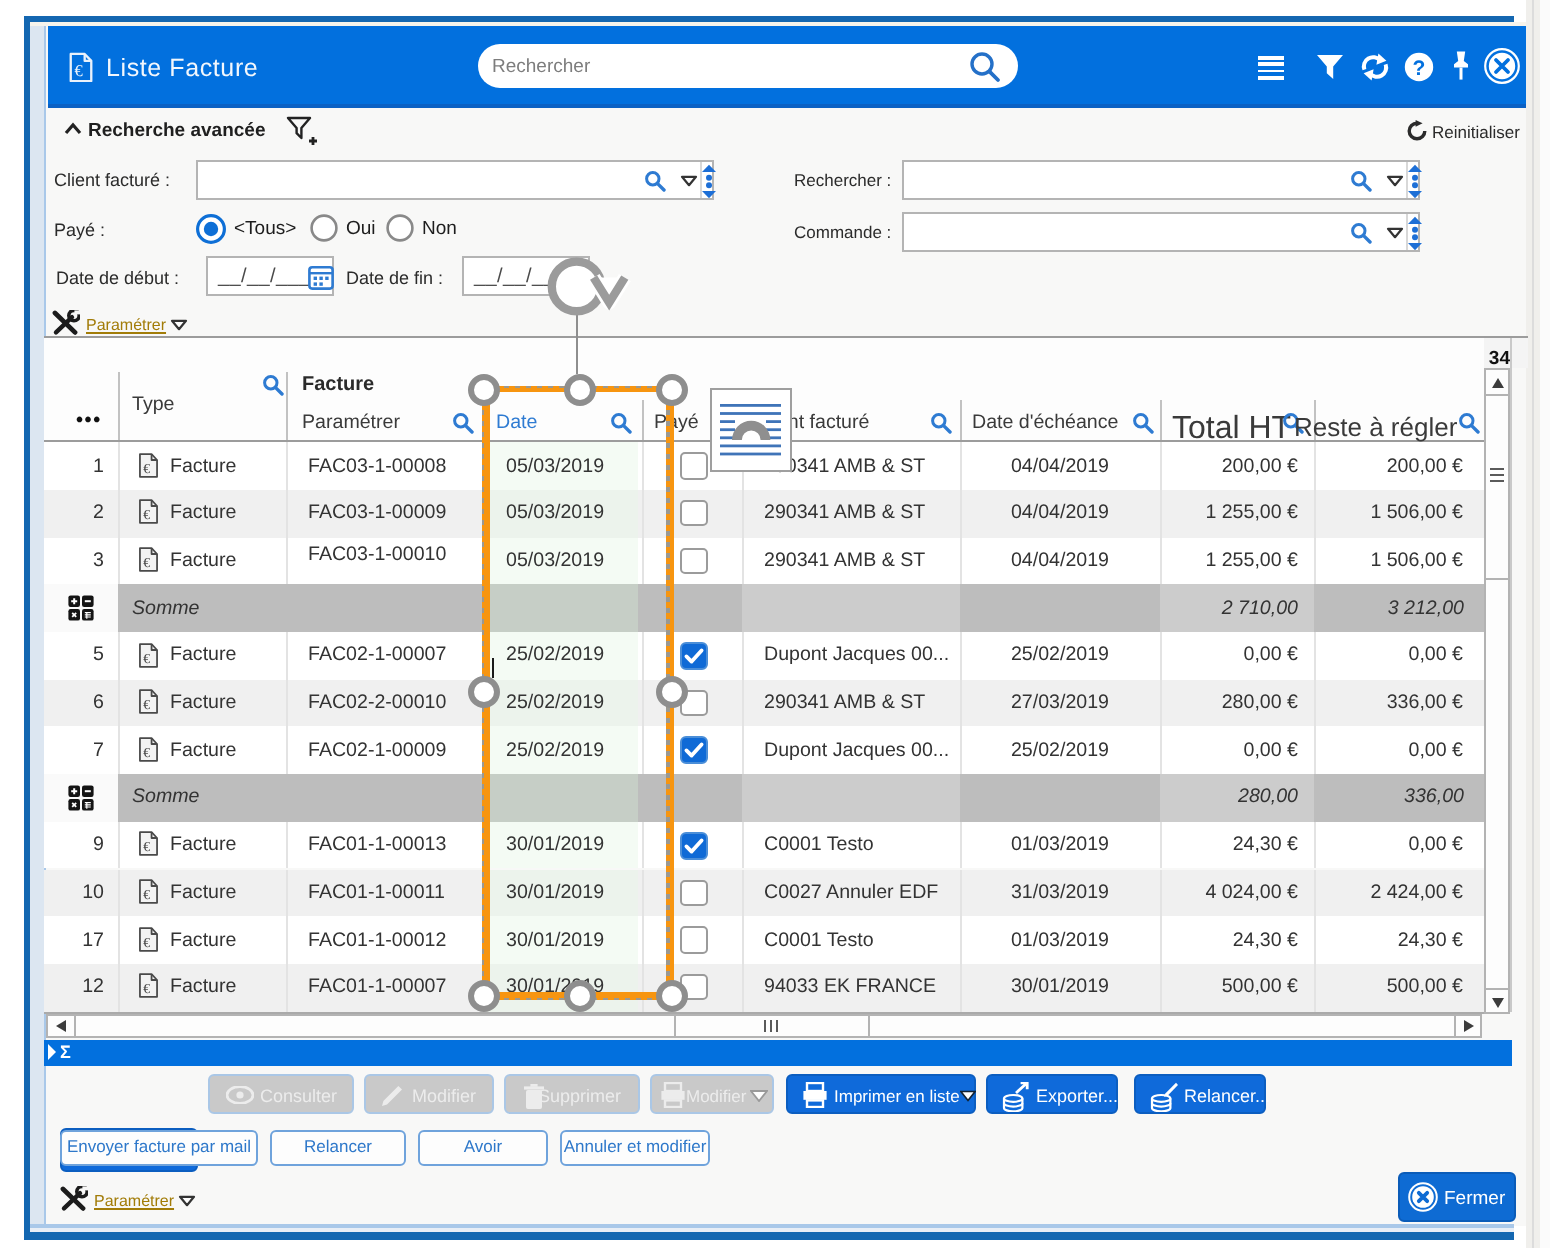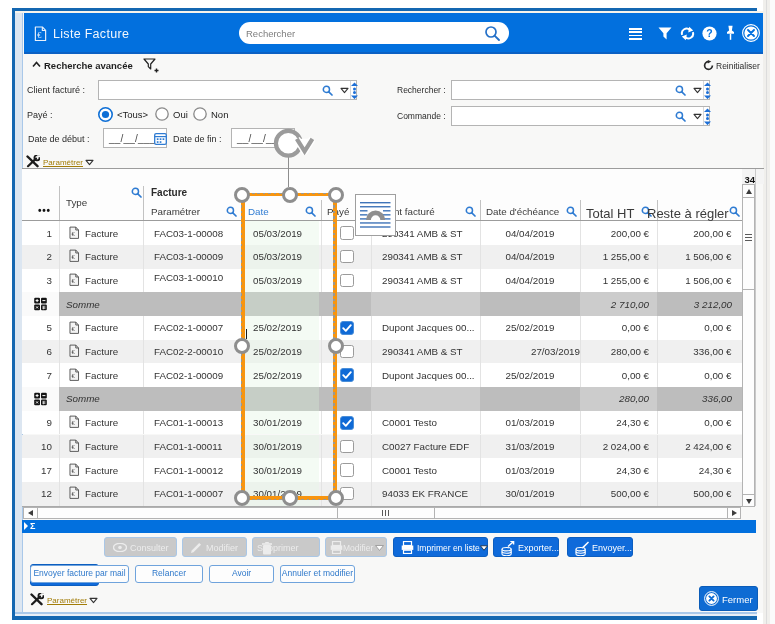--- a/index.html
+++ b/index.html
@@ -200,21 +200,21 @@
 <div style="position:absolute;left:377px;top:206.2px;font-size:9.8px;color:#3a3a3a">Client facturé</div>
 <svg style="position:absolute;left:465px;top:205.5px" width="11" height="11" viewBox="0 0 11 11">
       <circle cx="4.4" cy="4.4" r="3.1" fill="none" stroke="#2e7bd2" stroke-width="1.5"></circle>
       <line x1="6.8" y1="6.8" x2="10" y2="10" stroke="#2e7bd2" stroke-width="1.7" stroke-linecap="round"></line>
     </svg>
 <div style="position:absolute;left:486px;top:206.2px;font-size:9.8px;color:#3a3a3a">Date d'échéance</div>
 <svg style="position:absolute;left:566px;top:205.5px" width="11" height="11" viewBox="0 0 11 11">
       <circle cx="4.4" cy="4.4" r="3.1" fill="none" stroke="#2e7bd2" stroke-width="1.5"></circle>
       <line x1="6.8" y1="6.8" x2="10" y2="10" stroke="#2e7bd2" stroke-width="1.7" stroke-linecap="round"></line>
     </svg>
-<div style="position:absolute;left:586px;top:206.2px;font-size:13px;color:#3a3a3a">Total HT</div>
+<div style="position:absolute;left:586px;top:206.2px;font-size:16px;color:#3a3a3a">Total HT</div>
 <svg style="position:absolute;left:641px;top:205.5px" width="11" height="11" viewBox="0 0 11 11">
       <circle cx="4.4" cy="4.4" r="3.1" fill="none" stroke="#2e7bd2" stroke-width="1.5"></circle>
       <line x1="6.8" y1="6.8" x2="10" y2="10" stroke="#2e7bd2" stroke-width="1.7" stroke-linecap="round"></line>
     </svg>
 <div style="position:absolute;left:647px;top:206.2px;font-size:13px;color:#3a3a3a">Reste à régler</div>
 <svg style="position:absolute;left:729px;top:205.5px" width="11" height="11" viewBox="0 0 11 11">
       <circle cx="4.4" cy="4.4" r="3.1" fill="none" stroke="#2e7bd2" stroke-width="1.5"></circle>
       <line x1="6.8" y1="6.8" x2="10" y2="10" stroke="#2e7bd2" stroke-width="1.7" stroke-linecap="round"></line>
     </svg>
 <div style="position:absolute;left:22px;top:221.2px;width:733px;height:23.7px;background:#ffffff"></div>
@@ -346,21 +346,21 @@
 <svg style="position:absolute;left:69px;top:344.2px" width="10.5" height="13.5" viewBox="0 0 13 16">
       <path d="M1.2 1h7.2l3.4 3.6v10.4H1.2z" fill="#f3f3f3" stroke="#4a4a4a" stroke-width="1.1" stroke-linejoin="round"></path>
       <path d="M8.4 1v3.6h3.4" fill="none" stroke="#4a4a4a" stroke-width="1.1" stroke-linejoin="round"></path>
       <text x="3.2" y="12.4" font-size="8.5" font-family="Liberation Serif,serif" fill="#4a4a4a">€</text>
     </svg>
 <div style="position:absolute;left:85px;top:346.0px;font-size:9.8px;color:#333">Facture</div>
 <div style="position:absolute;left:154px;top:346.0px;font-size:9.8px;color:#333">FAC02-2-00010</div>
 <div style="position:absolute;left:253px;top:346.0px;font-size:9.8px;color:#333">25/02/2019</div>
 <div style="position:absolute;left:340px;top:344.7px;width:13.5px;height:13.5px;border:1.5px solid #9b9b9b;border-radius:2.5px;background:#fff"></div>
 <div style="position:absolute;left:382px;top:346.0px;font-size:9.8px;color:#333">290341 AMB &amp; ST</div>
-<div style="position:absolute;left:480px;top:346.0px;width:100px;text-align:right;font-size:9.8px;color:#333">27/03/2019</div>
+<div style="position:absolute;left:480px;top:346.0px;width:100px;text-align:center;font-size:9.8px;color:#333">27/03/2019</div>
 <div style="position:absolute;left:569px;top:346.0px;width:80px;text-align:right;font-size:9.8px;color:#333">280,00 €</div>
 <div style="position:absolute;left:651.5px;top:346.0px;width:80px;text-align:right;font-size:9.8px;color:#333">336,00 €</div>
 <div style="position:absolute;left:22px;top:363.4px;width:733px;height:23.7px;background:#ffffff"></div>
 <div style="position:absolute;left:243px;top:363.4px;width:76px;height:23.7px;background:#f4fbf4"></div>
 <div style="position:absolute;left:59px;top:363.4px;width:1px;height:23.7px;background:#e3e3e3"></div>
 <div style="position:absolute;left:143px;top:363.4px;width:1px;height:23.7px;background:#e3e3e3"></div>
 <div style="position:absolute;left:320.5px;top:363.4px;width:1px;height:23.7px;background:#e3e3e3"></div>
 <div style="position:absolute;left:371px;top:363.4px;width:1px;height:23.7px;background:#e3e3e3"></div>
 <div style="position:absolute;left:480px;top:363.4px;width:1px;height:23.7px;background:#e3e3e3"></div>
 <div style="position:absolute;left:580px;top:363.4px;width:1px;height:23.7px;background:#e3e3e3"></div>
@@ -441,23 +441,23 @@
 <div style="position:absolute;left:22px;top:440.8px;width:30px;text-align:right;font-size:9.8px;color:#333">10</div>
 <svg style="position:absolute;left:69px;top:439.0px" width="10.5" height="13.5" viewBox="0 0 13 16">
       <path d="M1.2 1h7.2l3.4 3.6v10.4H1.2z" fill="#f3f3f3" stroke="#4a4a4a" stroke-width="1.1" stroke-linejoin="round"></path>
       <path d="M8.4 1v3.6h3.4" fill="none" stroke="#4a4a4a" stroke-width="1.1" stroke-linejoin="round"></path>
       <text x="3.2" y="12.4" font-size="8.5" font-family="Liberation Serif,serif" fill="#4a4a4a">€</text>
     </svg>
 <div style="position:absolute;left:85px;top:440.8px;font-size:9.8px;color:#333">Facture</div>
 <div style="position:absolute;left:154px;top:440.8px;font-size:9.8px;color:#333">FAC01-1-00011</div>
 <div style="position:absolute;left:253px;top:440.8px;font-size:9.8px;color:#333">30/01/2019</div>
 <div style="position:absolute;left:340px;top:439.5px;width:13.5px;height:13.5px;border:1.5px solid #9b9b9b;border-radius:2.5px;background:#fff"></div>
-<div style="position:absolute;left:382px;top:440.8px;font-size:9.8px;color:#333">C0027 Facture EDF</div>
+<div style="position:absolute;left:382px;top:440.8px;font-size:9.8px;color:#333">C0027 Annuler EDF</div>
 <div style="position:absolute;left:480px;top:440.8px;width:100px;text-align:center;font-size:9.8px;color:#333">31/03/2019</div>
-<div style="position:absolute;left:569px;top:440.8px;width:80px;text-align:right;font-size:9.8px;color:#333">2 024,00 €</div>
+<div style="position:absolute;left:569px;top:440.8px;width:80px;text-align:right;font-size:9.8px;color:#333">4 024,00 €</div>
 <div style="position:absolute;left:651.5px;top:440.8px;width:80px;text-align:right;font-size:9.8px;color:#333">2 424,00 €</div>
 <div style="position:absolute;left:22px;top:458.2px;width:733px;height:23.7px;background:#ffffff"></div>
 <div style="position:absolute;left:243px;top:458.2px;width:76px;height:23.7px;background:#f4fbf4"></div>
 <div style="position:absolute;left:59px;top:458.2px;width:1px;height:23.7px;background:#e3e3e3"></div>
 <div style="position:absolute;left:143px;top:458.2px;width:1px;height:23.7px;background:#e3e3e3"></div>
 <div style="position:absolute;left:320.5px;top:458.2px;width:1px;height:23.7px;background:#e3e3e3"></div>
 <div style="position:absolute;left:371px;top:458.2px;width:1px;height:23.7px;background:#e3e3e3"></div>
 <div style="position:absolute;left:480px;top:458.2px;width:1px;height:23.7px;background:#e3e3e3"></div>
 <div style="position:absolute;left:580px;top:458.2px;width:1px;height:23.7px;background:#e3e3e3"></div>
 <div style="position:absolute;left:657px;top:458.2px;width:1px;height:23.7px;background:#e3e3e3"></div>
@@ -589,21 +589,21 @@
         <path d="M1 11 L3.5 10.3 L11 2.8 L9.2 1 L1.7 8.5z" fill="#ececec"></path>
       </svg>
       <span style="position:absolute;left:23px;top:4.5px;font-size:9px;color:#ececec">Modifier</span>
     </div>
 <div style="position:absolute;left:252px;top:537px;width:68px;height:19.5px;background:#c9c9c9;border:1px solid #aac7e6;border-radius:3px">
       <svg style="position:absolute;left:9px;top:3.5px" width="10" height="13" viewBox="0 0 10 13">
         <rect x="1" y="3" width="8" height="9.5" rx="1" fill="#ececec"></rect>
         <rect x="0" y="1.2" width="10" height="1.6" fill="#ececec"></rect>
         <rect x="3.2" y="0" width="3.6" height="1.4" fill="#ececec"></rect>
       </svg>
-      <span style="position:absolute;left:4px;top:4.5px;font-size:9px;color:#ececec">Supprimer</span>
+      <span style="position:absolute;left:16px;top:4.5px;font-size:9px;color:#ececec">Supprimer</span>
     </div>
 <div style="position:absolute;left:325px;top:537px;width:62px;height:19.5px;background:#c9c9c9;border:1px solid #aac7e6;border-radius:3px">
       <svg style="position:absolute;left:4px;top:3px" width="13" height="13" viewBox="0 0 13 13">
         <rect x="2.5" y="0.5" width="8" height="4" fill="none" stroke="#ececec" stroke-width="1.2"></rect>
         <rect x="0.7" y="4.5" width="11.6" height="4.4" fill="#ececec"></rect>
         <rect x="2.5" y="9.2" width="8" height="3.3" fill="none" stroke="#ececec" stroke-width="1.2"></rect>
       </svg>
       <span style="position:absolute;left:17px;top:5px;font-size:8.5px;color:#ececec">Modifier</span>
       <svg style="position:absolute;left:49px;top:7px" width="9" height="6" viewBox="0 0 9 6">
         <path d="M0.5 0.5h8L4.5 5.5z" fill="#fdfdfd" stroke="#9a9a9a" stroke-width="0.9"></path>
@@ -629,21 +629,21 @@
       </svg>
       <span style="position:absolute;left:24px;top:4.5px;font-size:9px;color:#fff">Exporter...</span>
     </div>
 <div style="position:absolute;left:567px;top:537px;width:66px;height:19.5px;background:#0f6ada;border:1px solid #0c5ec0;border-radius:3px">
       <svg style="position:absolute;left:7px;top:2.5px" width="14" height="15" viewBox="0 0 14 15">
         <ellipse cx="5.6" cy="8.2" rx="4.6" ry="1.7" fill="none" stroke="#fff" stroke-width="1.1"></ellipse>
         <path d="M1 8.2v2.4c0 0.9 2.1 1.7 4.6 1.7s4.6-0.8 4.6-1.7V8.2" fill="none" stroke="#fff" stroke-width="1.1"></path>
         <path d="M1 10.6v2.4c0 0.9 2.1 1.7 4.6 1.7s4.6-0.8 4.6-1.7v-2.4" fill="none" stroke="#fff" stroke-width="1.1"></path>
         <path d="M13 0.4 L7.8 5.6 L7 7.5 L8.9 6.7 L14 1.5z" fill="#fff"></path>
       </svg>
-      <span style="position:absolute;left:24px;top:4.5px;font-size:9px;color:#fff">Envoyer...</span>
+      <span style="position:absolute;left:24px;top:4.5px;font-size:9px;color:#fff">Relancer...</span>
     </div>
 <div style="position:absolute;left:30px;top:565px;width:99px;height:17.5px;background:#fdfdfd;border:1px solid #6fa3dc;border-radius:3px;text-align:center;font-size:8.5px;color:#2e78ca;line-height:15px">Envoyer facture par mail</div>
 <div style="position:absolute;left:135px;top:565px;width:68px;height:17.5px;background:#fdfdfd;border:1px solid #6fa3dc;border-radius:3px;text-align:center;font-size:8.5px;color:#2e78ca;line-height:15px">Relancer</div>
 <div style="position:absolute;left:209px;top:565px;width:65px;height:17.5px;background:#fdfdfd;border:1px solid #6fa3dc;border-radius:3px;text-align:center;font-size:8.5px;color:#2e78ca;line-height:15px">Avoir</div>
 <div style="position:absolute;left:280px;top:565px;width:75px;height:17.5px;background:#fdfdfd;border:1px solid #6fa3dc;border-radius:3px;text-align:center;font-size:8.5px;color:#2e78ca;line-height:15px">Annuler et modifier</div>
 <svg style="position:absolute;left:30px;top:593px" width="14" height="13" viewBox="0 0 14 13">
       <line x1="1.5" y1="1.5" x2="11.5" y2="11.2" stroke="#1c1c1c" stroke-width="2.4" stroke-linecap="round"></line>
       <line x1="10" y1="3.6" x2="2" y2="11.2" stroke="#1c1c1c" stroke-width="2.2" stroke-linecap="round"></line>
       <circle cx="11" cy="2.8" r="2.6" fill="none" stroke="#1c1c1c" stroke-width="1.8"></circle>
       <rect x="11.2" y="0.2" width="2.8" height="2" fill="#f8f8f7"></rect>

